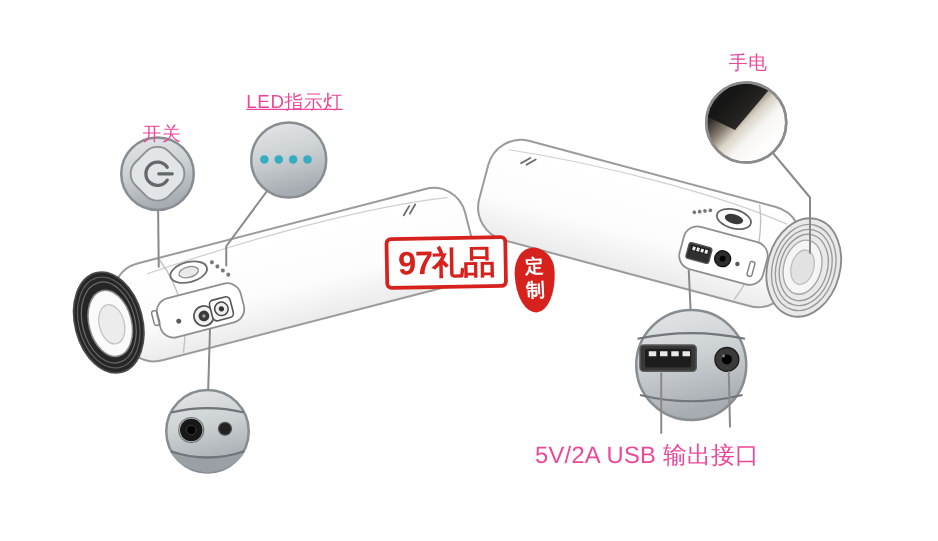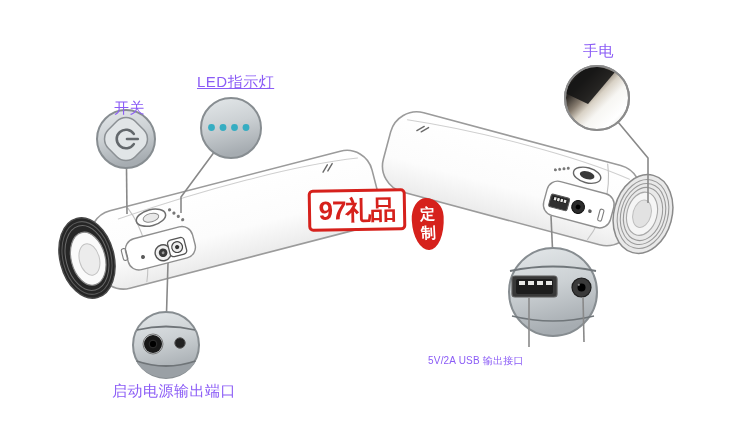--- a/index.html
+++ b/index.html
@@ -2,28 +2,28 @@
 <html><head>
 <meta charset="utf-8">
 <style>
   html,body{margin:0;padding:0;background:#fff;}
   .stage{
     position:relative;width:750px;height:433px;background:#ffffff;
     overflow:hidden;font-family:"Liberation Sans", sans-serif;
   }
   .stage svg{position:absolute;left:0;top:0;}
   .callout-label{
-    position:absolute;color:#8b5cf6;font-size:15px;letter-spacing:0.5px;
+    position:absolute;color:#ec4899;font-size:15px;letter-spacing:0.5px;
     white-space:nowrap;line-height:1.1;
   }
   #label-switch{left:114px;top:100px;}
   #label-led{left:197px;top:74px;text-decoration:underline;}
   #label-flashlight{left:583px;top:43px;}
   #label-jumpstart{left:112px;top:383px;}
-  #label-usb-out{left:428px;top:355px;font-size:10px;letter-spacing:0.2px;}
+  #label-usb-out{left:428px;top:355px;font-size:19px;letter-spacing:0.2px;}
   #label-dc-out{left:572px;top:348px;font-size:14.5px;letter-spacing:0.2px;}
   .wm-box{
     position:absolute;left:308px;top:189px;width:92px;height:36px;
     border:3px solid #d6211c;border-radius:5px;background:#ffffff;
     display:flex;align-items:center;justify-content:center;
     color:#d6211c;font-size:26px;font-weight:bold;letter-spacing:-1px;
     transform:rotate(-1deg);
   }
   .wm-seal{
     position:absolute;left:412px;top:198px;width:32px;height:52px;
@@ -220,21 +220,20 @@
       <g stroke="#898989" stroke-width="1.6" fill="none">
         <path d="M529,298 L529,347"></path>
         <path d="M583,297 L584,342"></path>
       </g>
     </g>
   </svg>
 
   <div class="callout-label" id="label-switch">开关</div>
   <div class="callout-label" id="label-led">LED指示灯</div>
   <div class="callout-label" id="label-flashlight">手电</div>
-  <div class="callout-label" id="label-jumpstart">启动电源输出端口</div>
   <div class="callout-label" id="label-usb-out">5V/2A USB 输出接口</div>
 
   <div class="wm-box">
     <span>97礼品</span>
   </div>
   <div class="wm-seal">
     <span>定</span>
     <span>制</span>
   </div>
 

